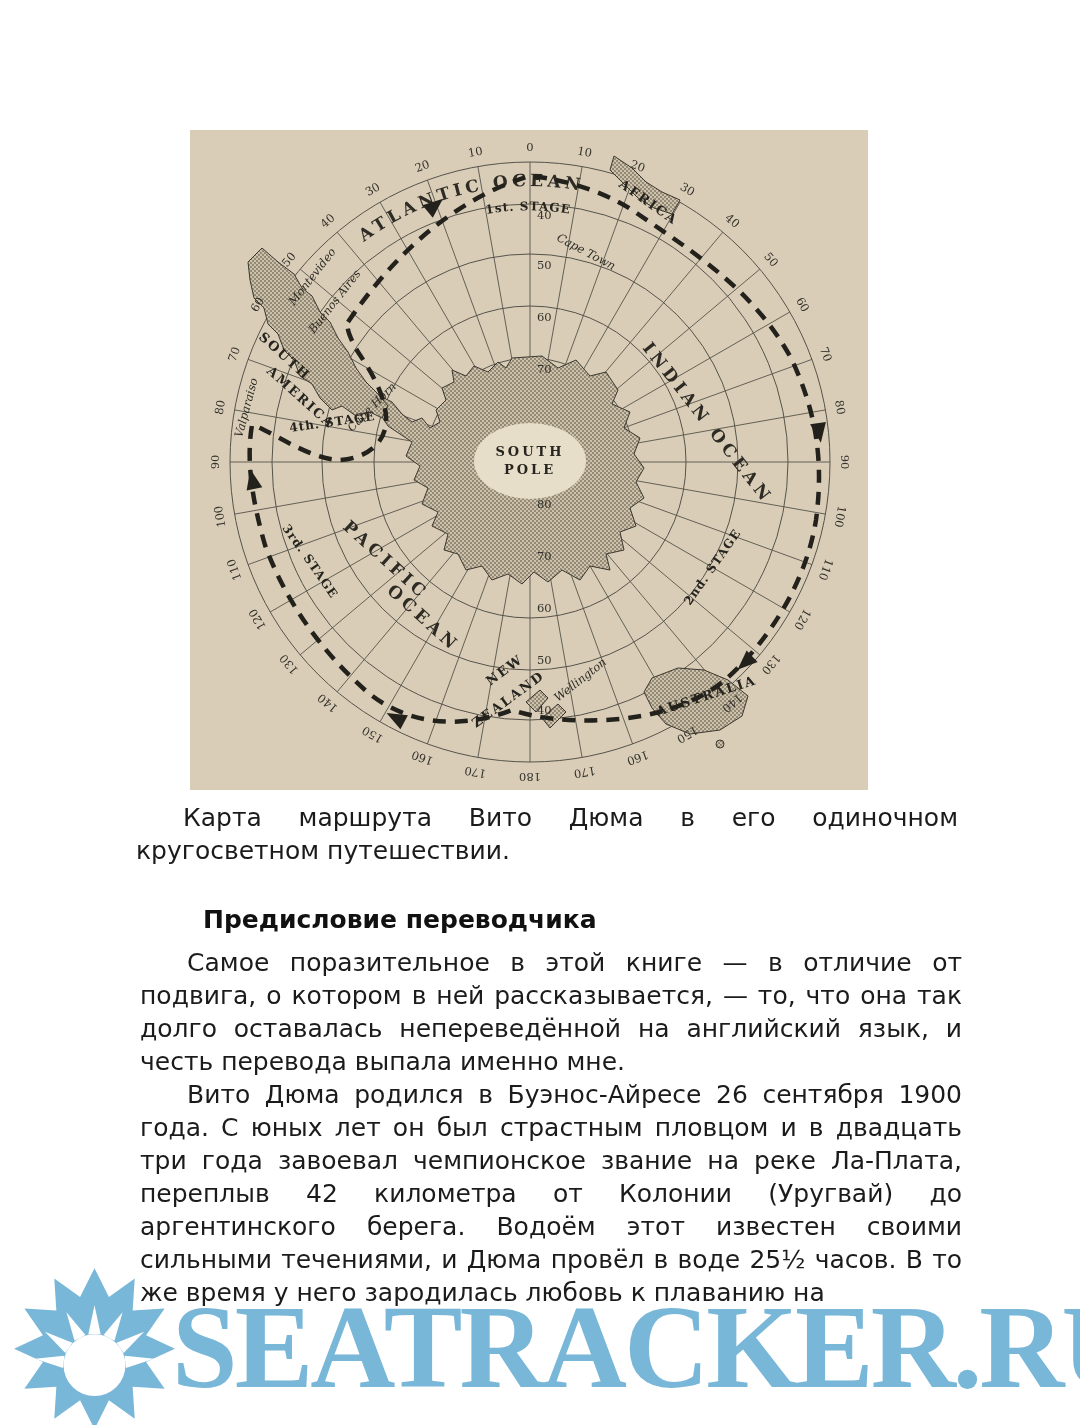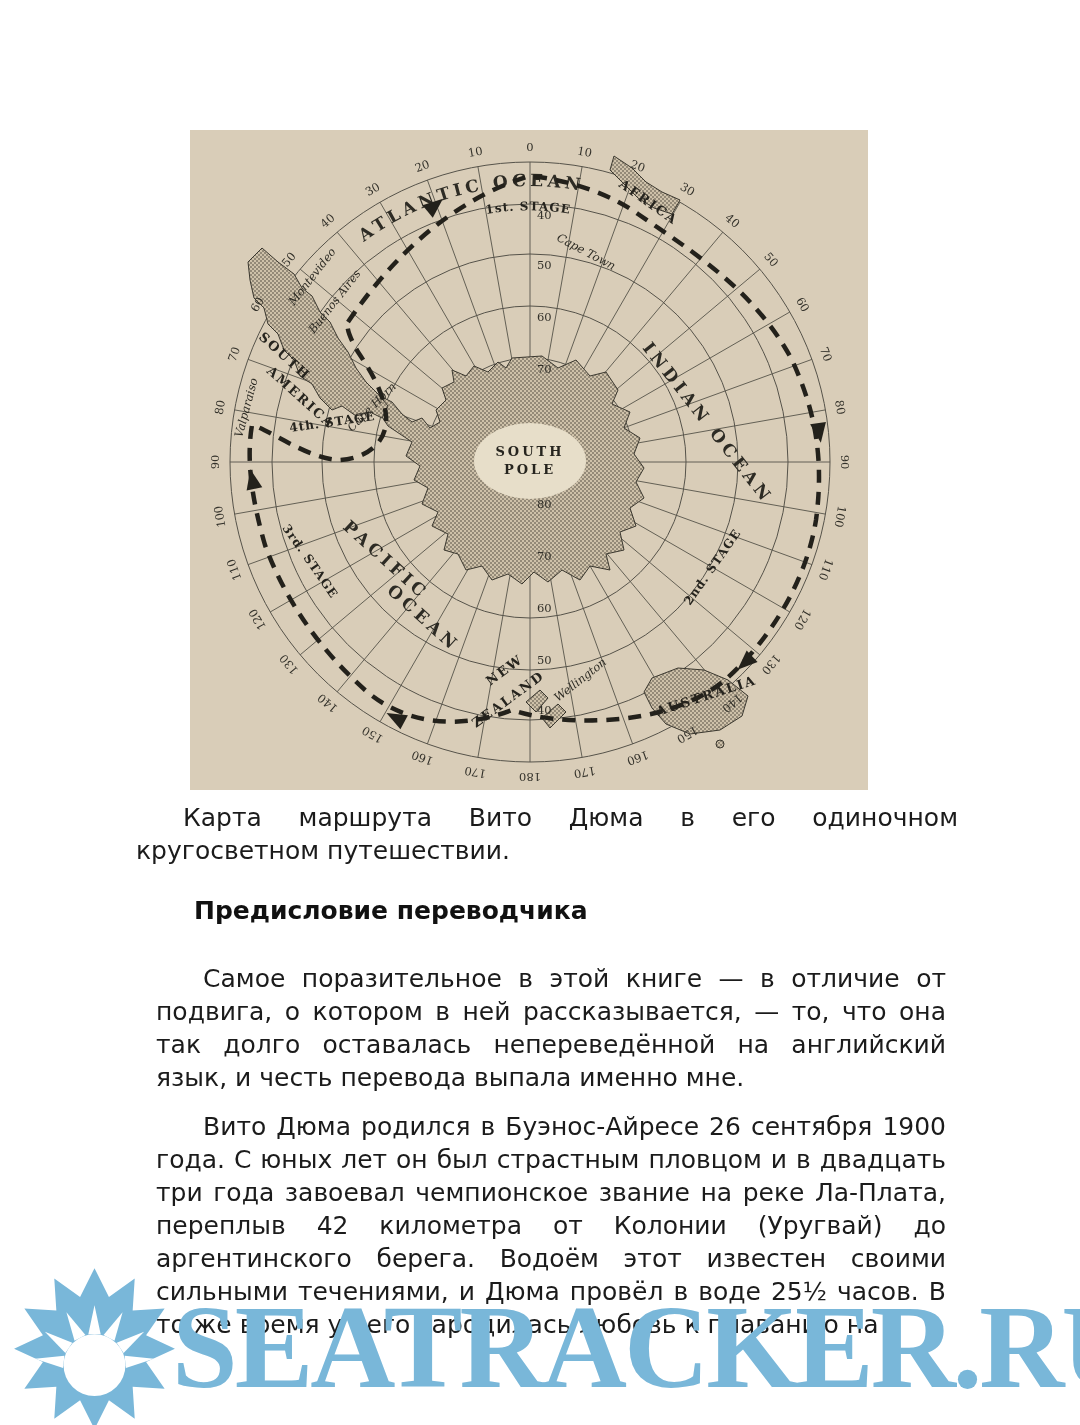--- a/index.html
+++ b/index.html
@@ -31,28 +31,28 @@
   .citylab{font:italic 11.5px "DejaVu Serif", serif;fill:#2d2b24;}
   .polelab{font:bold 13px "DejaVu Serif", serif;letter-spacing:3px;fill:#26241e;text-anchor:middle;}
   .route{fill:none;stroke:#23211b;stroke-width:4.5;stroke-dasharray:13 9;}
   .route-arrow{fill:#23211b;}
   
   .caption{
     position:absolute;left:136px;top:801px;width:822px;
     font-size:25px;line-height:33px;text-align:justify;text-indent:47px;
   }
   .heading{
-    position:absolute;left:140px;top:889px;width:822px;margin:7px;
+    position:absolute;left:140px;top:889px;width:822px;margin:16px;
     font-size:25px;font-weight:bold;text-indent:47px;color:#111;
   }
   .bodytext{
     position:absolute;left:140px;top:946px;width:822px;
     font-size:25px;line-height:33px;text-align:justify;
   }
-  .bodytext p{margin:16px;text-indent:47px;}
+  .bodytext p{margin:0;text-indent:47px;}
   
   .watermark{position:absolute;left:0;top:1260px;width:1080px;height:165px;overflow:hidden;}
   .wm-text{
     position:absolute;left:172px;top:28px;
     font-family:"Liberation Serif", serif;font-weight:bold;
     font-size:118px;line-height:120px;letter-spacing:-3px;
     color:var(--wm-color);white-space:nowrap;
   }
   .sun{position:absolute;left:12px;top:2px;}
 </style>

